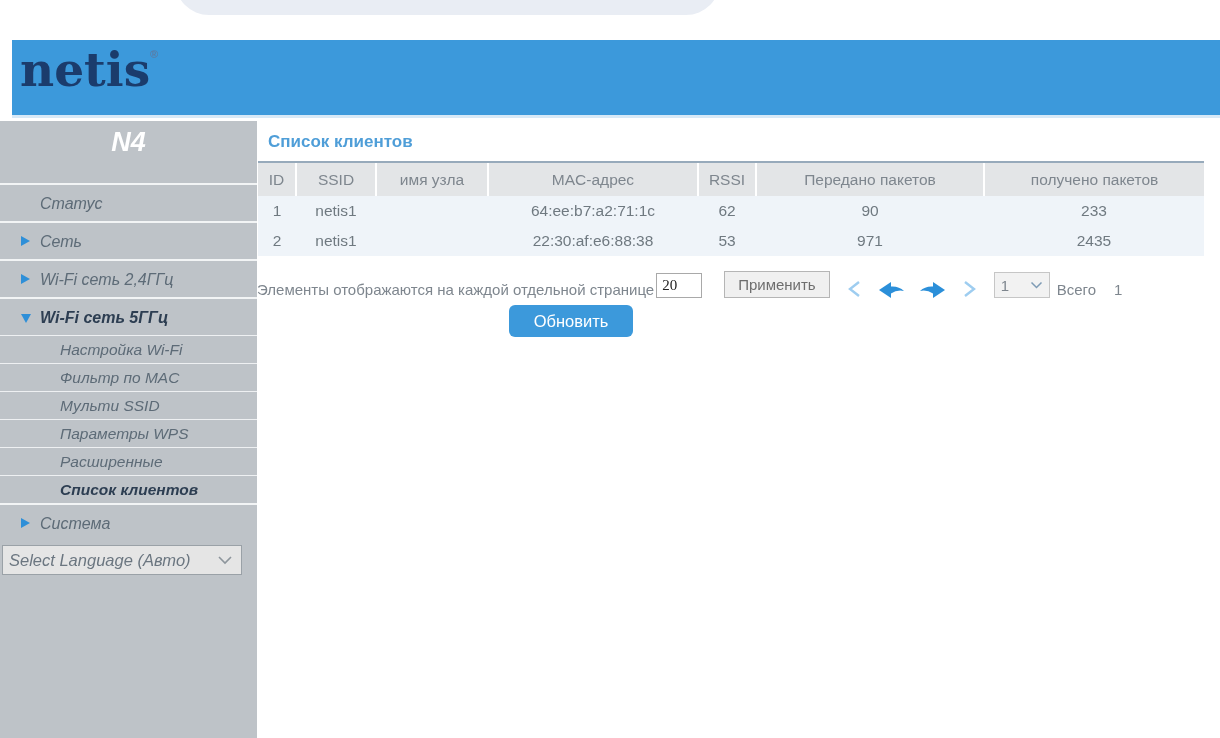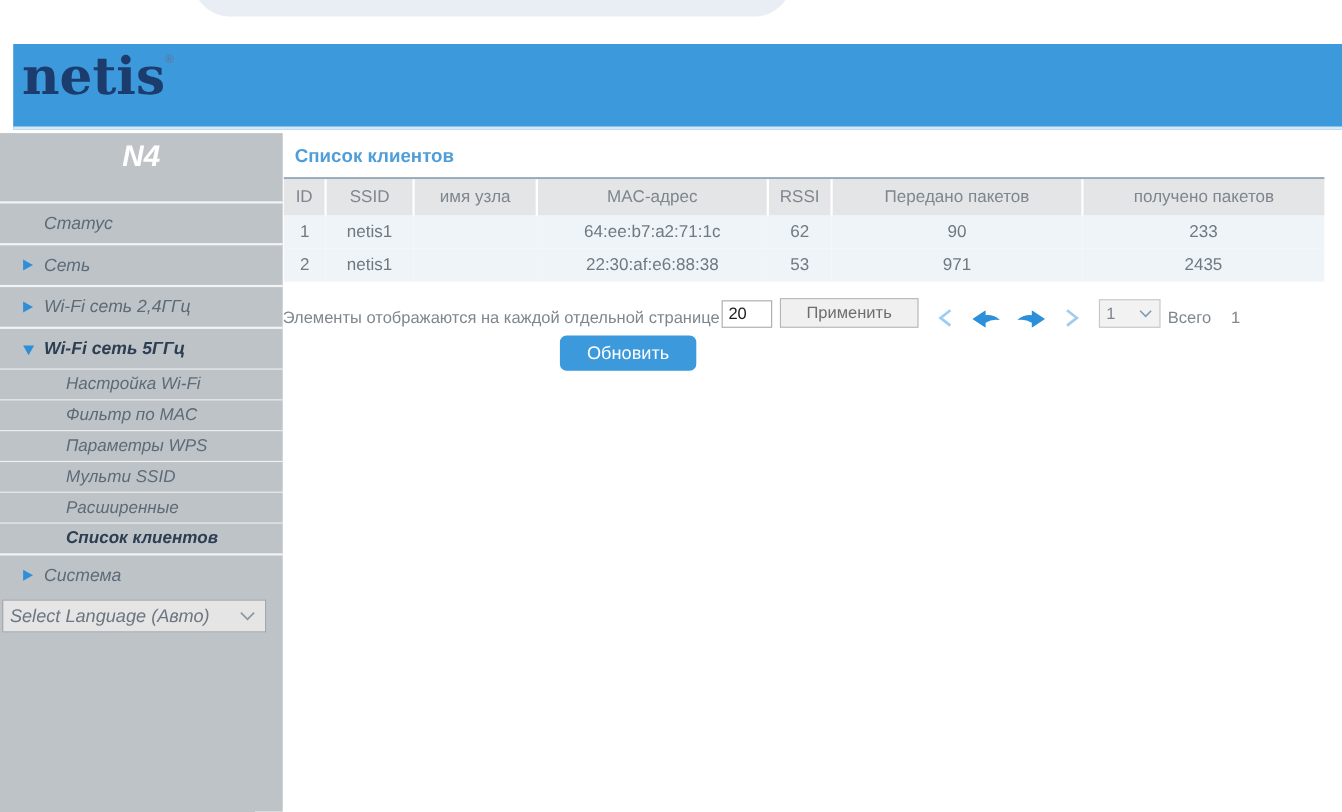--- a/index.html
+++ b/index.html
@@ -50,22 +50,22 @@
   table.clients th { height:33px; background:#e3e5e7; color:#7e868e; font-weight:normal;
                      font-size:15.5px; border-left:2px solid #ffffff; }
   table.clients th:first-child { border-left:none; }
   table.clients td { height:30px; background:#eff4f9; color:#6f7980; font-size:15.5px;
                      text-align:center; }
 
   .pagination { display:flex; align-items:flex-end; height:40px; margin:2px 0 0 4px;
                 color:#7e868e; font-size:15px; white-space:nowrap; }
   .page-size-input { width:46px; height:25px; border:1px solid #a9a9a9; background:#fff;
                      font-size:15px; color:#222; padding-left:5px; margin-left:2px;
-                     font-family:Liberation Sans, sans-serif; }
-  .apply-btn { height:27px; margin-left:7px; padding:0 23px; background:#f0f0f0;
+                     font-family:Liberation Serif, serif; }
+  .apply-btn { height:27px; margin-left:22px; padding:0 13px; background:#f0f0f0;
                border:1px solid #b5b5b5; color:#6e6e6e; font-size:15px;
                font-family:"Liberation Sans",sans-serif; cursor:pointer; }
   .nav-ic { margin-left:16px; cursor:pointer; display:inline-block; }
   .page-select { width:56px; height:26px; margin-left:16px; background:#f2f2f2;
                  border:1px solid #c6c6c6; display:inline-flex; align-items:center;
                  justify-content:space-between; padding:0 6px; color:#7e868e; cursor:pointer; }
   .total-label { margin-left:7px; }
   .total-value { margin-left:18px; }
 
   .refresh-btn { display:block; margin:7px 0 0 256px; width:124px; height:32px;
@@ -83,22 +83,22 @@
 
 <div class="sidebar">
   <div class="model">N4</div>
   <ul class="menu">
     <li class="top">Статус</li>
     <li class="top"><span class="tri tri-right"></span><span>Сеть</span></li>
     <li class="top"><span class="tri tri-right"></span><span>Wi-Fi сеть 2,4ГГц</span></li>
     <li class="top expanded"><span class="tri tri-down"></span><span>Wi-Fi сеть 5ГГц</span></li>
     <li class="sub">Настройка Wi-Fi</li>
     <li class="sub">Фильтр по MAC</li>
+    <li class="sub">Мульти SSID</li>
     <li class="sub">Параметры WPS</li>
-    <li class="sub">Мульти SSID</li>
     <li class="sub">Расширенные</li>
     <li class="sub active">Список клиентов</li>
     <li class="top"><span class="tri tri-right"></span><span>Система</span></li>
   </ul>
   <div class="lang-select">
     <span>Select Language (Авто)</span>
     <svg width="16" height="10" viewBox="0 0 16 10">
       <polyline points="2,2 8,8 14,2" fill="none" stroke="#8d959c" stroke-width="1.6"></polyline>
     </svg>
   </div>

